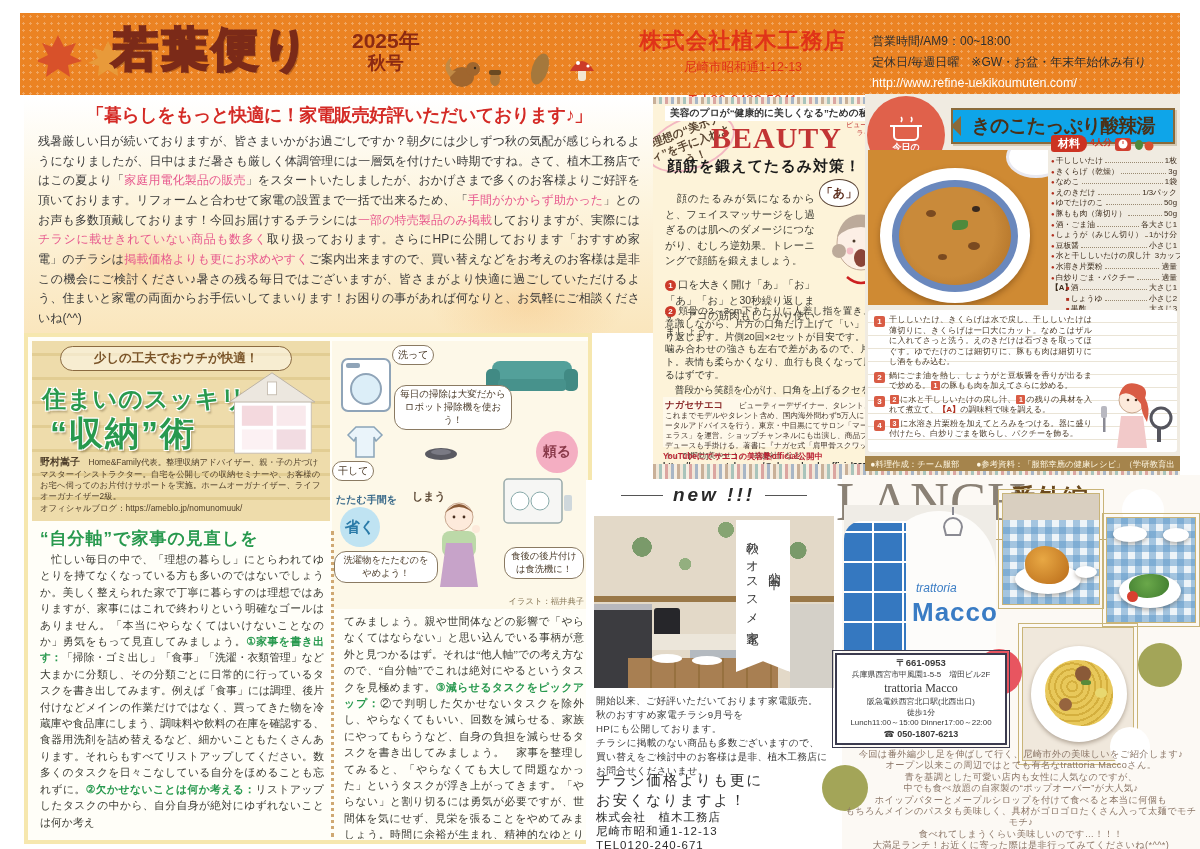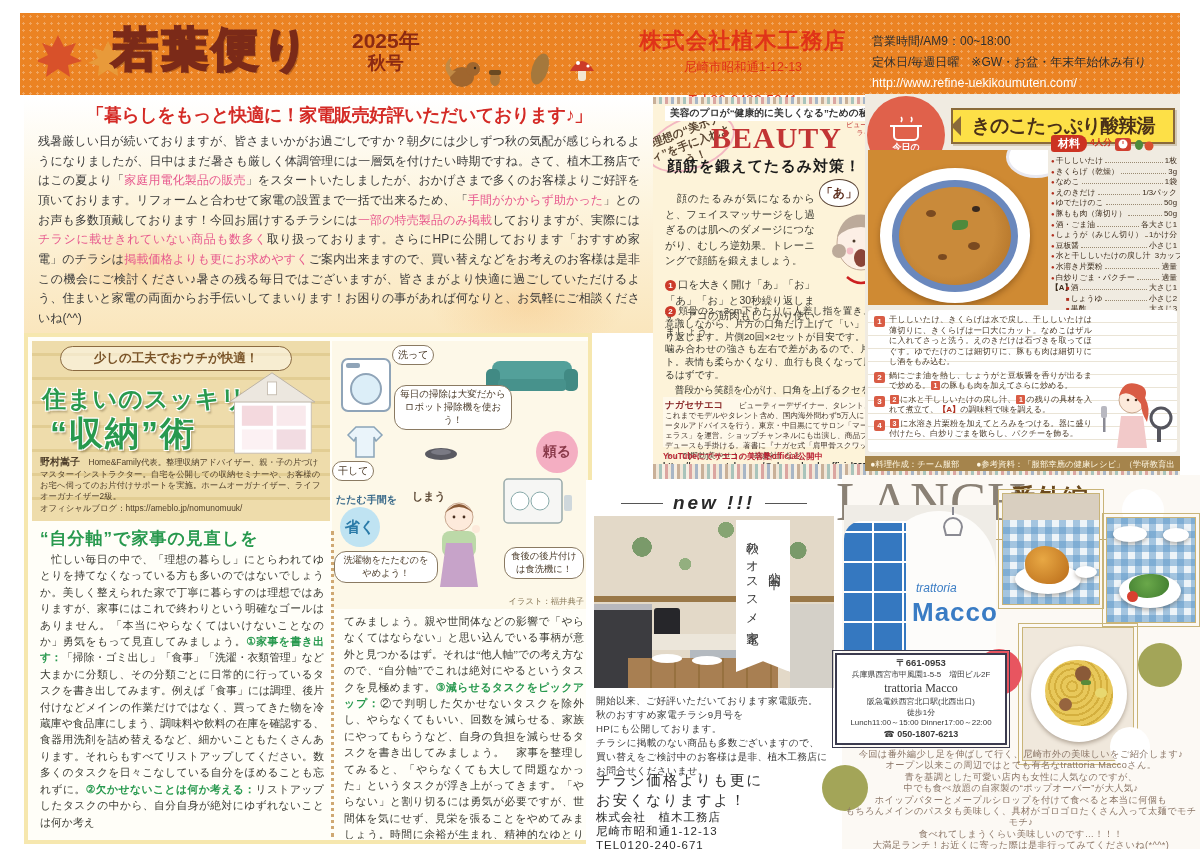--- a/index.html
+++ b/index.html
@@ -83,21 +83,21 @@
 .b-photo i{position:absolute;left:4px;top:4px;width:22px;height:26px;background:#c08888;border-radius:3px}
 .b-photo u{position:absolute;left:30px;top:6px;right:4px;height:4px;background:#887078}
 .b-photo s{position:absolute;left:30px;top:14px;right:10px;height:3px;background:#9a8890}
 .b-yt{left:10px;top:354px;width:315px;font-size:8.2px;font-weight:bold}
 .b-yt .r{color:#bb2233}.b-yt .u{color:#222}
 
 
 .recipe{left:865px;top:94px;width:315px;height:379px;background:#f0ebe1;overflow:hidden}
 .badge{left:2px;top:2px;width:78px;height:78px;border-radius:50%;background:#e0614b;display:flex;flex-direction:column;align-items:center;justify-content:flex-end;padding-bottom:9px;color:#fff;font-weight:bold;text-align:center;line-height:1.15}
 .badge .b1{font-size:9px}.badge .b2{font-size:11px}
-.ribbon{left:86px;top:14px;width:224px;height:36px;background:#fde047;border:2px solid #8a6a3a;display:flex;align-items:center;justify-content:center;font-size:19px;font-weight:bold;color:#4a3018;letter-spacing:-1px;box-shadow:2px 2px 0 rgba(120,90,40,.25)}
+.ribbon{left:86px;top:14px;width:224px;height:36px;background:#0ea5e9;border:2px solid #8a6a3a;display:flex;align-items:center;justify-content:center;font-size:19px;font-weight:bold;color:#4a3018;letter-spacing:-1px;box-shadow:2px 2px 0 rgba(120,90,40,.25)}
 .ribbon::before{content:"";position:absolute;left:-12px;top:6px;border:10px solid #8a6a3a;border-left-color:transparent;border-top-color:transparent;border-bottom-color:transparent;width:0;height:0}
 .r-photo{left:3px;top:56px;width:180px;height:155px;background:#cf8a33;overflow:hidden}
 .r-plate{position:absolute;left:12px;top:18px;width:150px;height:135px;border-radius:50%;background:#fff;box-shadow:0 3px 6px rgba(80,40,0,.4)}
 .r-rim{position:absolute;left:24px;top:30px;width:126px;height:112px;border-radius:50%;border:7px solid #6a88bd;background:radial-gradient(circle at 45% 45%,#c98a3a 0 55%,#a96a22 100%)}
 .r-bits i{position:absolute;border-radius:50%;background:#7a4a20}
 .r-garnish{position:absolute;left:84px;top:70px;width:16px;height:10px;background:#4e8a3c;border-radius:50% 20% 50% 20%}
 .r-sub{position:absolute;right:-18px;top:-14px;width:60px;height:42px;border-radius:50%;background:#fff;border:3px solid #e8e8f0}
 .ing{left:186px;top:40px;width:126px;height:172px}
 .ing-head{display:flex;align-items:center;gap:3px;margin-bottom:4px}
 .ing-tag{background:#cc3322;color:#fff;font-size:11px;font-weight:bold;padding:1px 7px;border-radius:3px 8px 8px 3px}
@@ -114,21 +114,21 @@
 .step-num{flex:none;width:11px;height:11px;background:#d95c45;color:#fff;font-size:8px;font-weight:bold;text-align:center;line-height:11px;border-radius:2px;margin-top:1px}
 .step-text{font-size:8.1px;line-height:1.3;color:#4a3a28;text-align:justify}
 .ref{display:inline-block;width:9px;height:9px;background:#d95c45;color:#fff;font-size:7px;line-height:9px;text-align:center;border-radius:1px;margin:0 1px;font-weight:bold}
 .reda{color:#b03020;font-weight:bold}
 .cook{position:absolute;right:2px;bottom:2px}
 .r-credit{left:0;top:362px;width:315px;height:17px;background:#a5844c;color:#fdf6e2;font-size:8.4px;line-height:17px;text-align:center}
 .stripe-bot{left:653px;top:471px;width:527px;height:8px}
 
 
 .newsec{left:586px;top:480px;width:256px;height:369px;background:#fff;overflow:hidden}
-.n-head{left:0;top:12px;width:256px;display:flex;align-items:center;justify-content:center;gap:10px;font-size:19px;letter-spacing:3px;color:#2a2a2a;font-weight:bold;font-style:italic}
+.n-head{left:0;top:4px;width:256px;display:flex;align-items:center;justify-content:center;gap:10px;font-size:19px;letter-spacing:3px;color:#2a2a2a;font-weight:bold;font-style:italic}
 .n-head::before,.n-head::after{content:"";width:42px;border-top:1.5px solid #555}
 .n-photo{left:8px;top:36px;width:240px;height:172px;background:#e3d9c8;overflow:hidden;
  background-image:radial-gradient(circle 16px at 20% 18%,#7a9a6a 0 60%,transparent 62%),
   radial-gradient(circle 13px at 55% 8%,#86a472 0 60%,transparent 62%),
   radial-gradient(circle 14px at 85% 20%,#7a9a6a 0 60%,transparent 62%),
   radial-gradient(circle 10px at 38% 28%,#93af7f 0 60%,transparent 62%)}
 .np{position:absolute}
 .n-banner{left:150px;top:40px;width:54px;height:152px;background:#fff;box-shadow:0 2px 5px rgba(0,0,0,.35);
  clip-path:polygon(0 0,100% 0,100% 100%,50% 93%,0 100%);display:flex;justify-content:center;gap:5px;padding-top:12px}
 .n-banner span{writing-mode:vertical-rl;font-size:12.5px;letter-spacing:3px;color:#3a3a3a}

